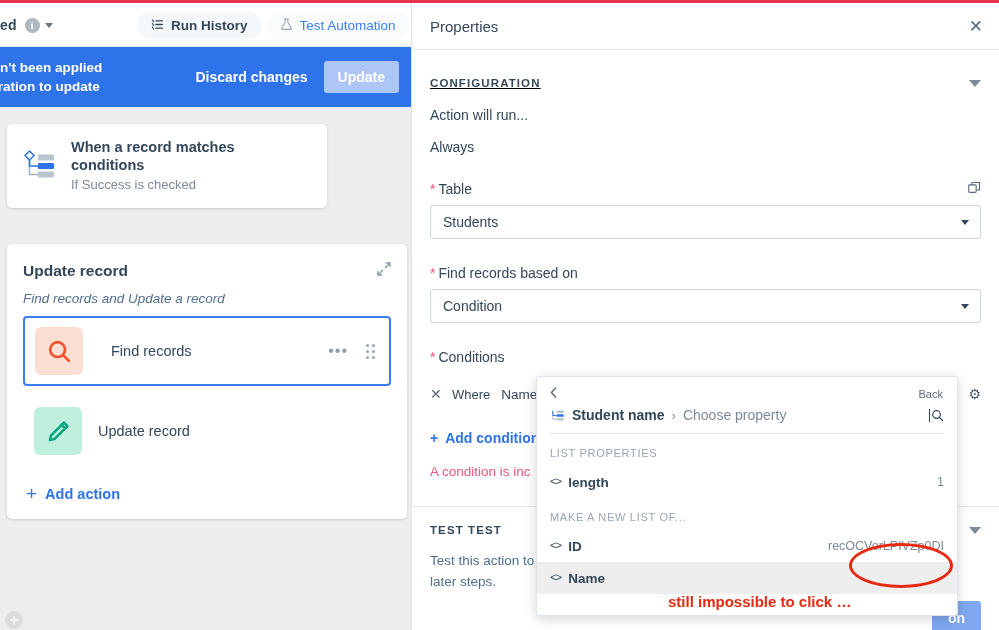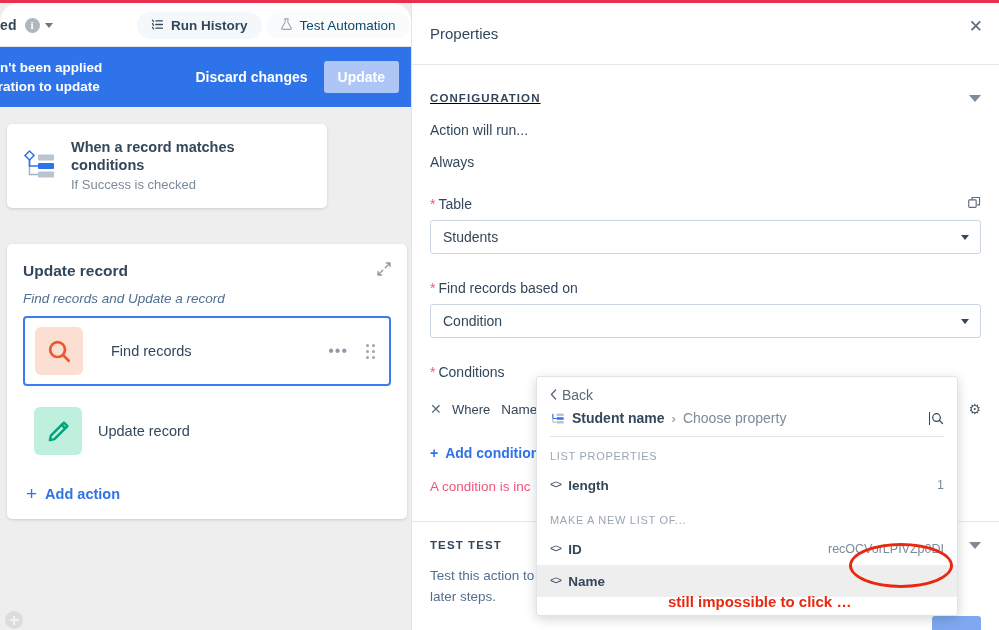--- a/index.html
+++ b/index.html
@@ -32,21 +32,20 @@
   }
 
   
   .left-pane {
     position: absolute;
     top: 3px; left: 0;
     width: 411px;
     height: 627px;
     background: #efefef;
     overflow: hidden;
-    border-radius: 19px;
   }
 
   .left-header {
     position: relative;
     height: 44px;
     background: #ffffff;
     display: flex;
     align-items: center;
     padding-left: 0;
   }
@@ -103,21 +102,21 @@
     display: flex;
     align-items: center;
     gap: 7px;
     padding: 0 14px;
     font-size: 13.5px;
     background: #f5f8fa;
     color: #33475b;
     font-weight: 600;
     white-space: nowrap;
   }
-  .pill.muted { color: #0c4a6e; background: #fafbfc; font-weight: 400; }
+  .pill.muted { color: #3b82f6; background: #fafbfc; font-weight: 400; }
 
   
   .banner {
     position: relative;
     height: 60px;
     background: #2f73ea;
     display: flex;
     align-items: center;
     overflow: hidden;
   }
@@ -301,21 +300,21 @@
     position: absolute;
     top: 3px; left: 411px;
     width: 588px;
     height: 627px;
     background: #ffffff;
     border-left: 1px solid #e0e3e7;
     overflow: hidden;
   }
   .right-header {
     position: relative;
-    height: 62px;
+    height: 47px;
     display: flex;
     align-items: center;
     padding: 0 18px;
     border-bottom: 1px solid #e5e8eb;
   }
   .right-title {
     font-size: 15px;
     color: #33475b;
   }
   .close-x {
@@ -528,27 +527,28 @@
     width: 422px;
     height: 240px;
     background: #ffffff;
     border: 1px solid #dfe3eb;
     border-radius: 3px;
     box-shadow: 0 3px 12px rgba(0,0,0,.17);
     z-index: 40;
     overflow: hidden;
   }
   .pop-back {
-    font-size: 14px;
+    font-size: 11px;
     color: #5b6b7c;
     padding: 10px 14px 0 13px;
     display: flex;
     align-items: center;
     gap: 5px;
     cursor: pointer;
+    justify-content: space-between;
   }
   .pop-crumb {
     display: flex;
     align-items: center;
     padding: 7px 13px 10px 13px;
     gap: 7px;
     text-align: center;
   }
   .crumb-icon { width: 15px; height: 15px; flex: 0 0 15px; }
   .crumb-strong {

